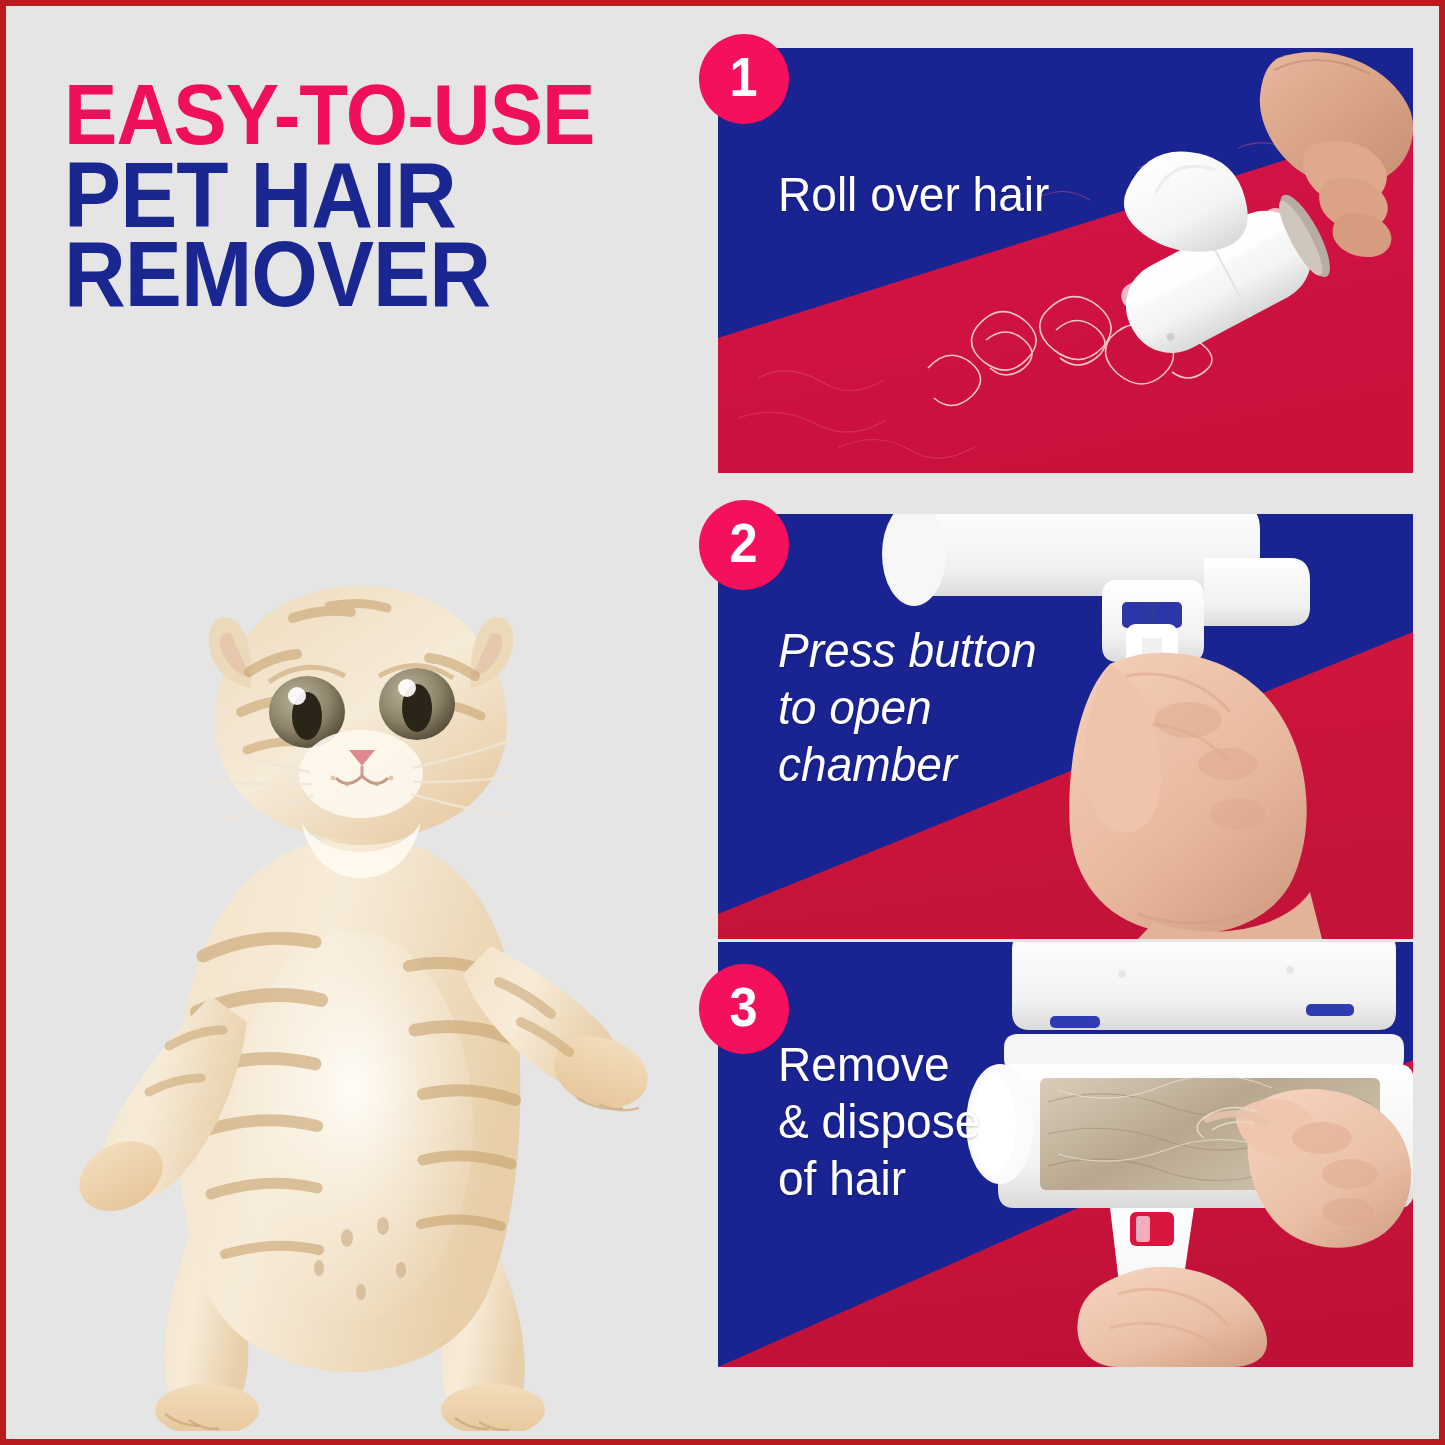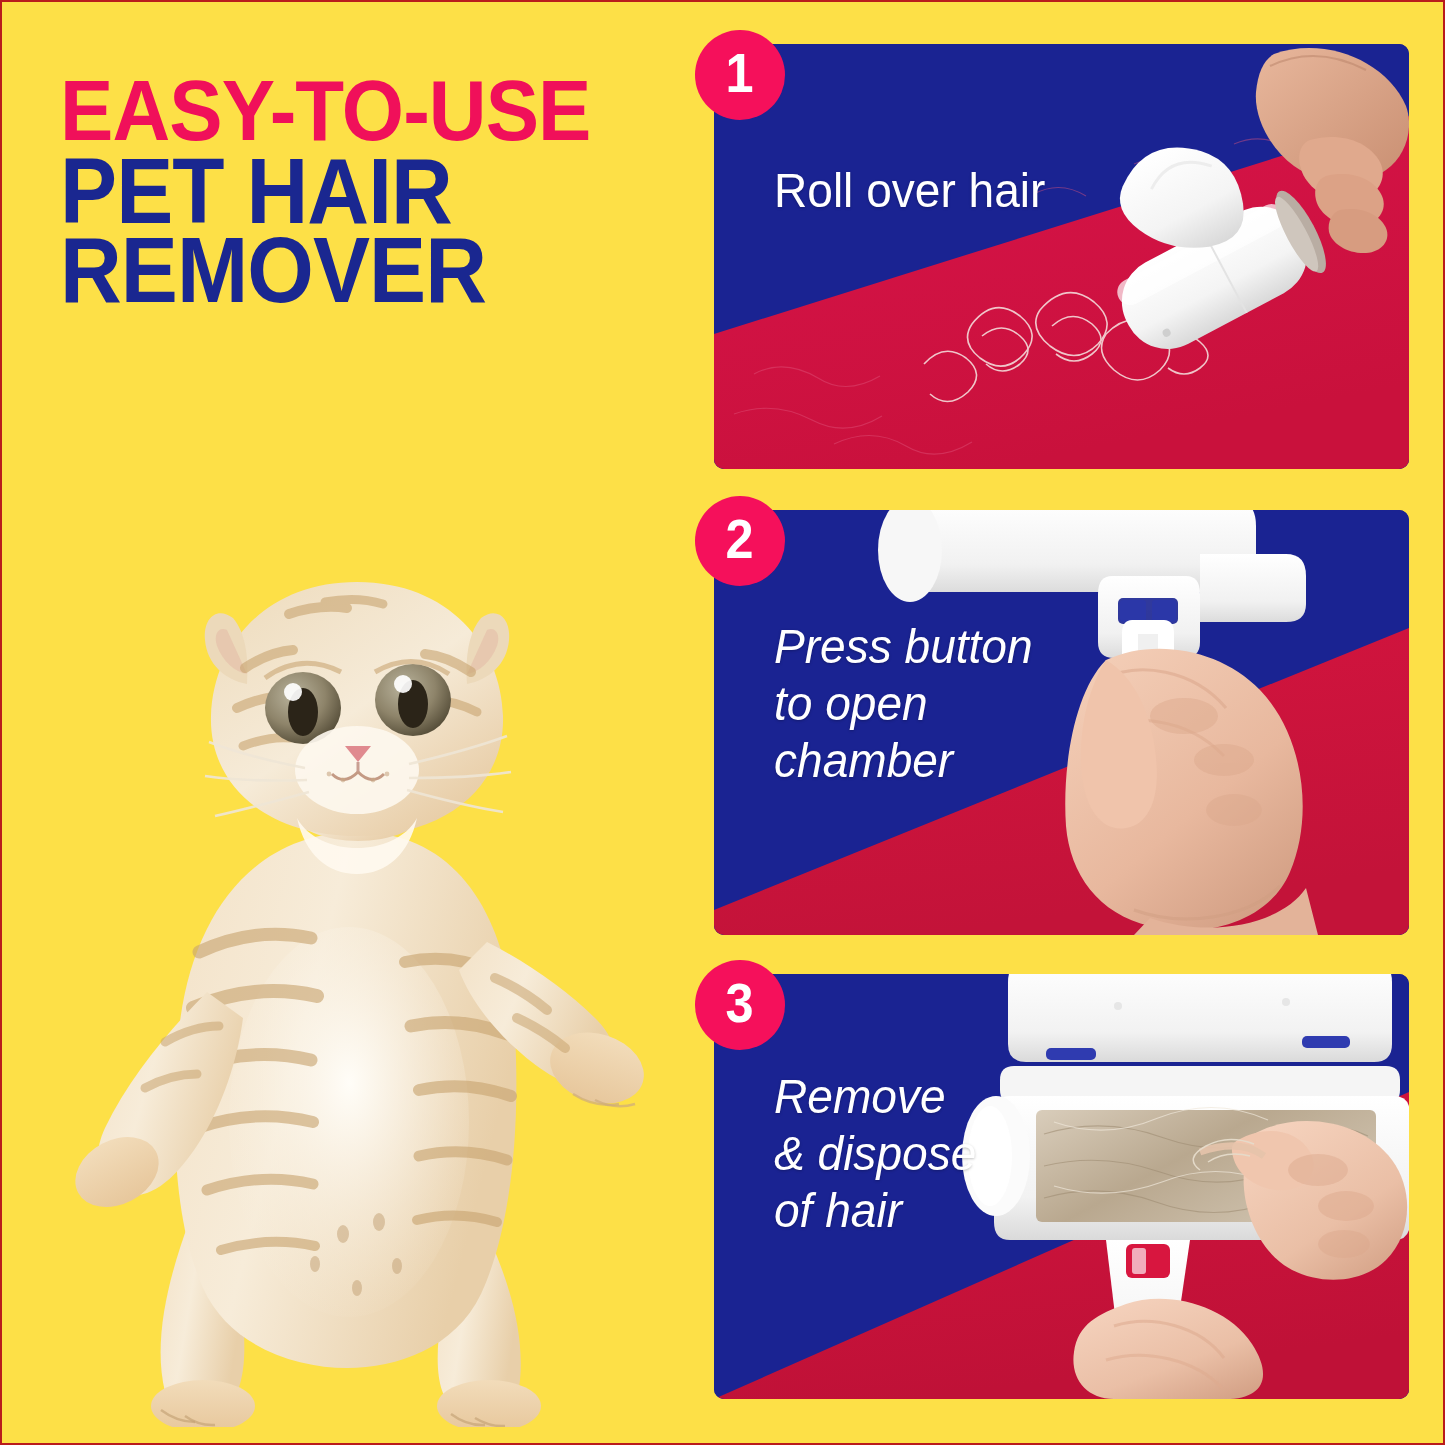--- a/index.html
+++ b/index.html
@@ -6,23 +6,23 @@
   body{
     width:1445px;height:1445px;
     background:#ffffff;
     font-family:"Liberation Sans", sans-serif;
     overflow:hidden;
     position:relative;
   }
   #stage{
     position:absolute;inset:0;
     width:1445px;height:1445px;
-    background:#fde047;
+    background:#e5e5e5;
     box-sizing:border-box;
-    border:2px solid #b91c1c;
+    border:6px solid #b91c1c;
   }
 
   
   .headline{
     position:absolute;
     left:58px;top:72px;
     width:620px;
   }
   .hl-line{
     font-family:"Liberation Sans Narrow","Liberation Sans",sans-serif;
@@ -48,25 +48,24 @@
   .cat-wrap svg{display:block;width:100%;height:100%;}
 
   
   .panel{
     position:absolute;
     left:712px;
     width:695px;
     height:425px;
     overflow:hidden;
     background:#1A2392;
-    border-radius:10px;
   }
   #panel-1{top:42px;}
   #panel-2{top:508px;font-style:italic;}
-  #panel-3{top:972px;font-style:italic;}
+  #panel-3{top:936px;}
 
   .panel-bg{position:absolute;inset:0;overflow:hidden;}
   .panel-bg svg{display:block;width:100%;height:100%;}
 
   .panel-caption{
     position:absolute;
     left:60px;
     color:#ffffff;
     font-family:"Liberation Sans Narrow","Liberation Sans",sans-serif;
     font-weight:normal;

